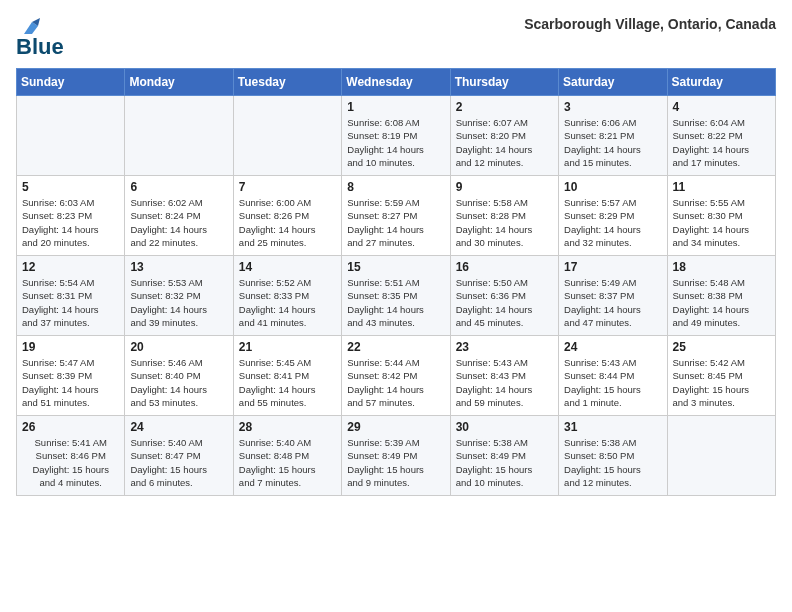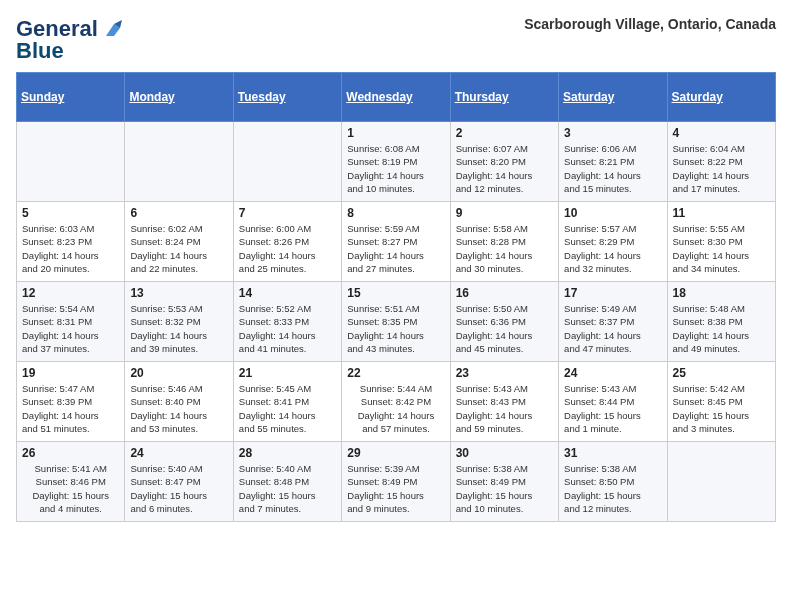--- a/index.html
+++ b/index.html
@@ -41,24 +41,23 @@
     table {
       width: 100%;
       border-collapse: collapse;
       table-layout: fixed;
     }
     thead tr th {
       background-color: #3a6bbf;
       color: #fff;
       font-size: 12px;
       font-weight: bold;
-      padding: 17px 4px;
+      padding: 6px 4px;
       text-align: left;
       border: 1px solid #5a8ad0;
-      text-decoration: underline;
     }
     tbody tr td {
       border: 1px solid #ccc;
       vertical-align: top;
       padding: 4px 5px;
       font-size: 10px;
       color: #222;
       height: 80px;
       background: #fff;
     }
@@ -80,21 +79,20 @@
       color: #333;
       line-height: 1.4;
     }
   </style>
 </head>
 <body>
 
 <div class="header-area">
   <div class="logo">
     <div class="logo-row">
-      <span style="font-size:22px;font-weight:bold;color:#1a3a6b;">General</span>
       <svg width="22" height="22" viewBox="0 0 22 22" style="margin-left:2px;">
         <polygon points="6,18 14,6 20,10 14,18" fill="#4a90d9"></polygon>
         <polygon points="14,6 22,2 20,10" fill="#2a5fa0"></polygon>
       </svg>
     </div>
     <span style="font-size:22px;font-weight:bold;color:#0c4a6e;margin-top:-4px;">Blue</span>
   </div>
   <div class="title-area">
     <div class="subtitle">Scarborough Village, Ontario, Canada</div>
   </div>
@@ -265,21 +263,21 @@
         </td>
         <td>
           <span class="day-num">21</span>
           <div class="day-info" style="white-space: pre-line;">Sunrise: 5:45 AM
 Sunset: 8:41 PM
 Daylight: 14 hours
 and 55 minutes.</div>
         </td>
         <td>
           <span class="day-num">22</span>
-          <div class="day-info" style="white-space: pre-line; text-align: center;">Sunrise: 5:44 AM
+          <div class="day-info" style="white-space: pre-line;">Sunrise: 5:44 AM
 Sunset: 8:42 PM
 Daylight: 14 hours
 and 57 minutes.</div>
         </td>
         <td>
           <span class="day-num">23</span>
           <div class="day-info" style="white-space: pre-line;">Sunrise: 5:43 AM
 Sunset: 8:43 PM
 Daylight: 14 hours
 and 59 minutes.</div>

